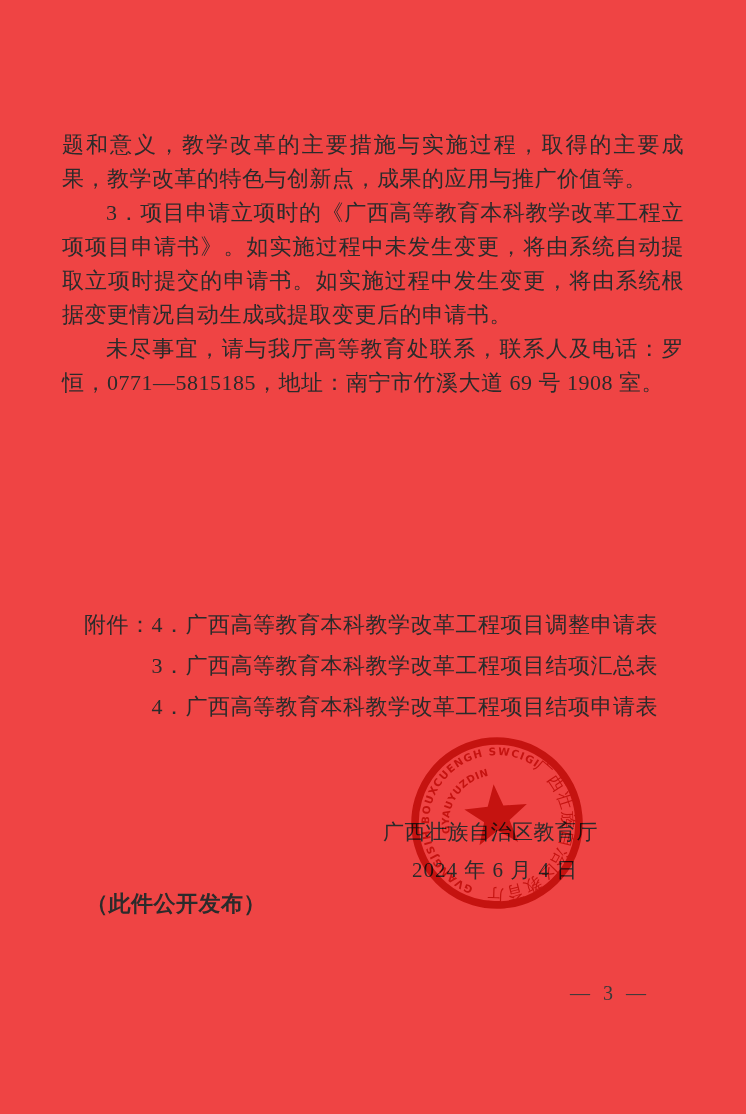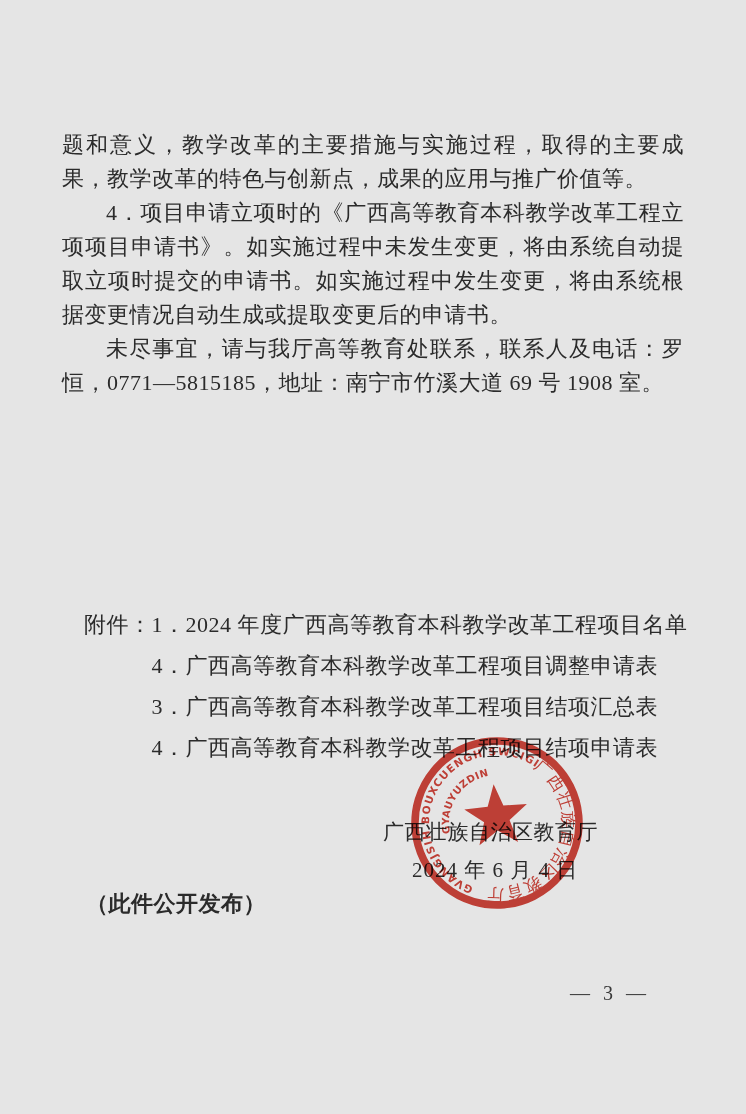--- a/index.html
+++ b/index.html
@@ -1,19 +1,19 @@
 <!DOCTYPE html>
 <html style="--seal-color: #cf3126;"><head>
 <meta charset="utf-8">
 <style>
   html,body{margin:0;padding:0;background:#ffffff;}
   .page{
     position:relative;
     width:746px;height:1114px;
-    background:#e5e5e5;
+    background:#ef4444;
     overflow:hidden;
     font-family:"Liberation Serif","DejaVu Serif",serif;
     color:#2b2b2b;
   }
   
   .body-text{
     position:absolute;
     left:62px;top:128px;width:622px;
     font-size:22px;line-height:34px;
     text-align:justify;
@@ -74,28 +74,27 @@
     font-size:17px;letter-spacing:1px;
   }
 </style>
 </head>
 <body>
 
 <div class="page">
 
   <div class="body-text">
     <p class="no-indent">题和意义，教学改革的主要措施与实施过程，取得的主要成果，教学改革的特色与创新点，成果的应用与推广价值等。</p>
-    <p class="indent">4．项目申请立项时的《广西高等教育本科教学改革工程立项项目申请书》。如实施过程中未发生变更，将由系统自动提取立项时提交的申请书。如实施过程中发生变更，将由系统根据变更情况自动生成或提取变更后的申请书。</p>
+    <p class="indent">3．项目申请立项时的《广西高等教育本科教学改革工程立项项目申请书》。如实施过程中未发生变更，将由系统自动提取立项时提交的申请书。如实施过程中发生变更，将由系统根据变更情况自动生成或提取变更后的申请书。</p>
     <p class="indent">未尽事宜，请与我厅高等教育处联系，联系人及电话：罗恒，0771—5815185，地址：南宁市竹溪大道 69 号 1908 室。</p>
   </div>
 
   <div class="attachments">
     <div class="att-label">附件：</div>
     <div class="att-items">
-      <div class="att-item">1．2024 年度广西高等教育本科教学改革工程项目名单</div>
       <div class="att-item">4．广西高等教育本科教学改革工程项目调整申请表</div>
       <div class="att-item">3．广西高等教育本科教学改革工程项目结项汇总表</div>
       <div class="att-item">4．广西高等教育本科教学改革工程项目结项申请表</div>
     </div>
   </div>
 
   <div class="sig-org">广西壮族自治区教育厅</div>
   <div class="sig-date">2024 年 6 月 4 日</div>
 
   <div class="public-note">（此件公开发布）</div>

